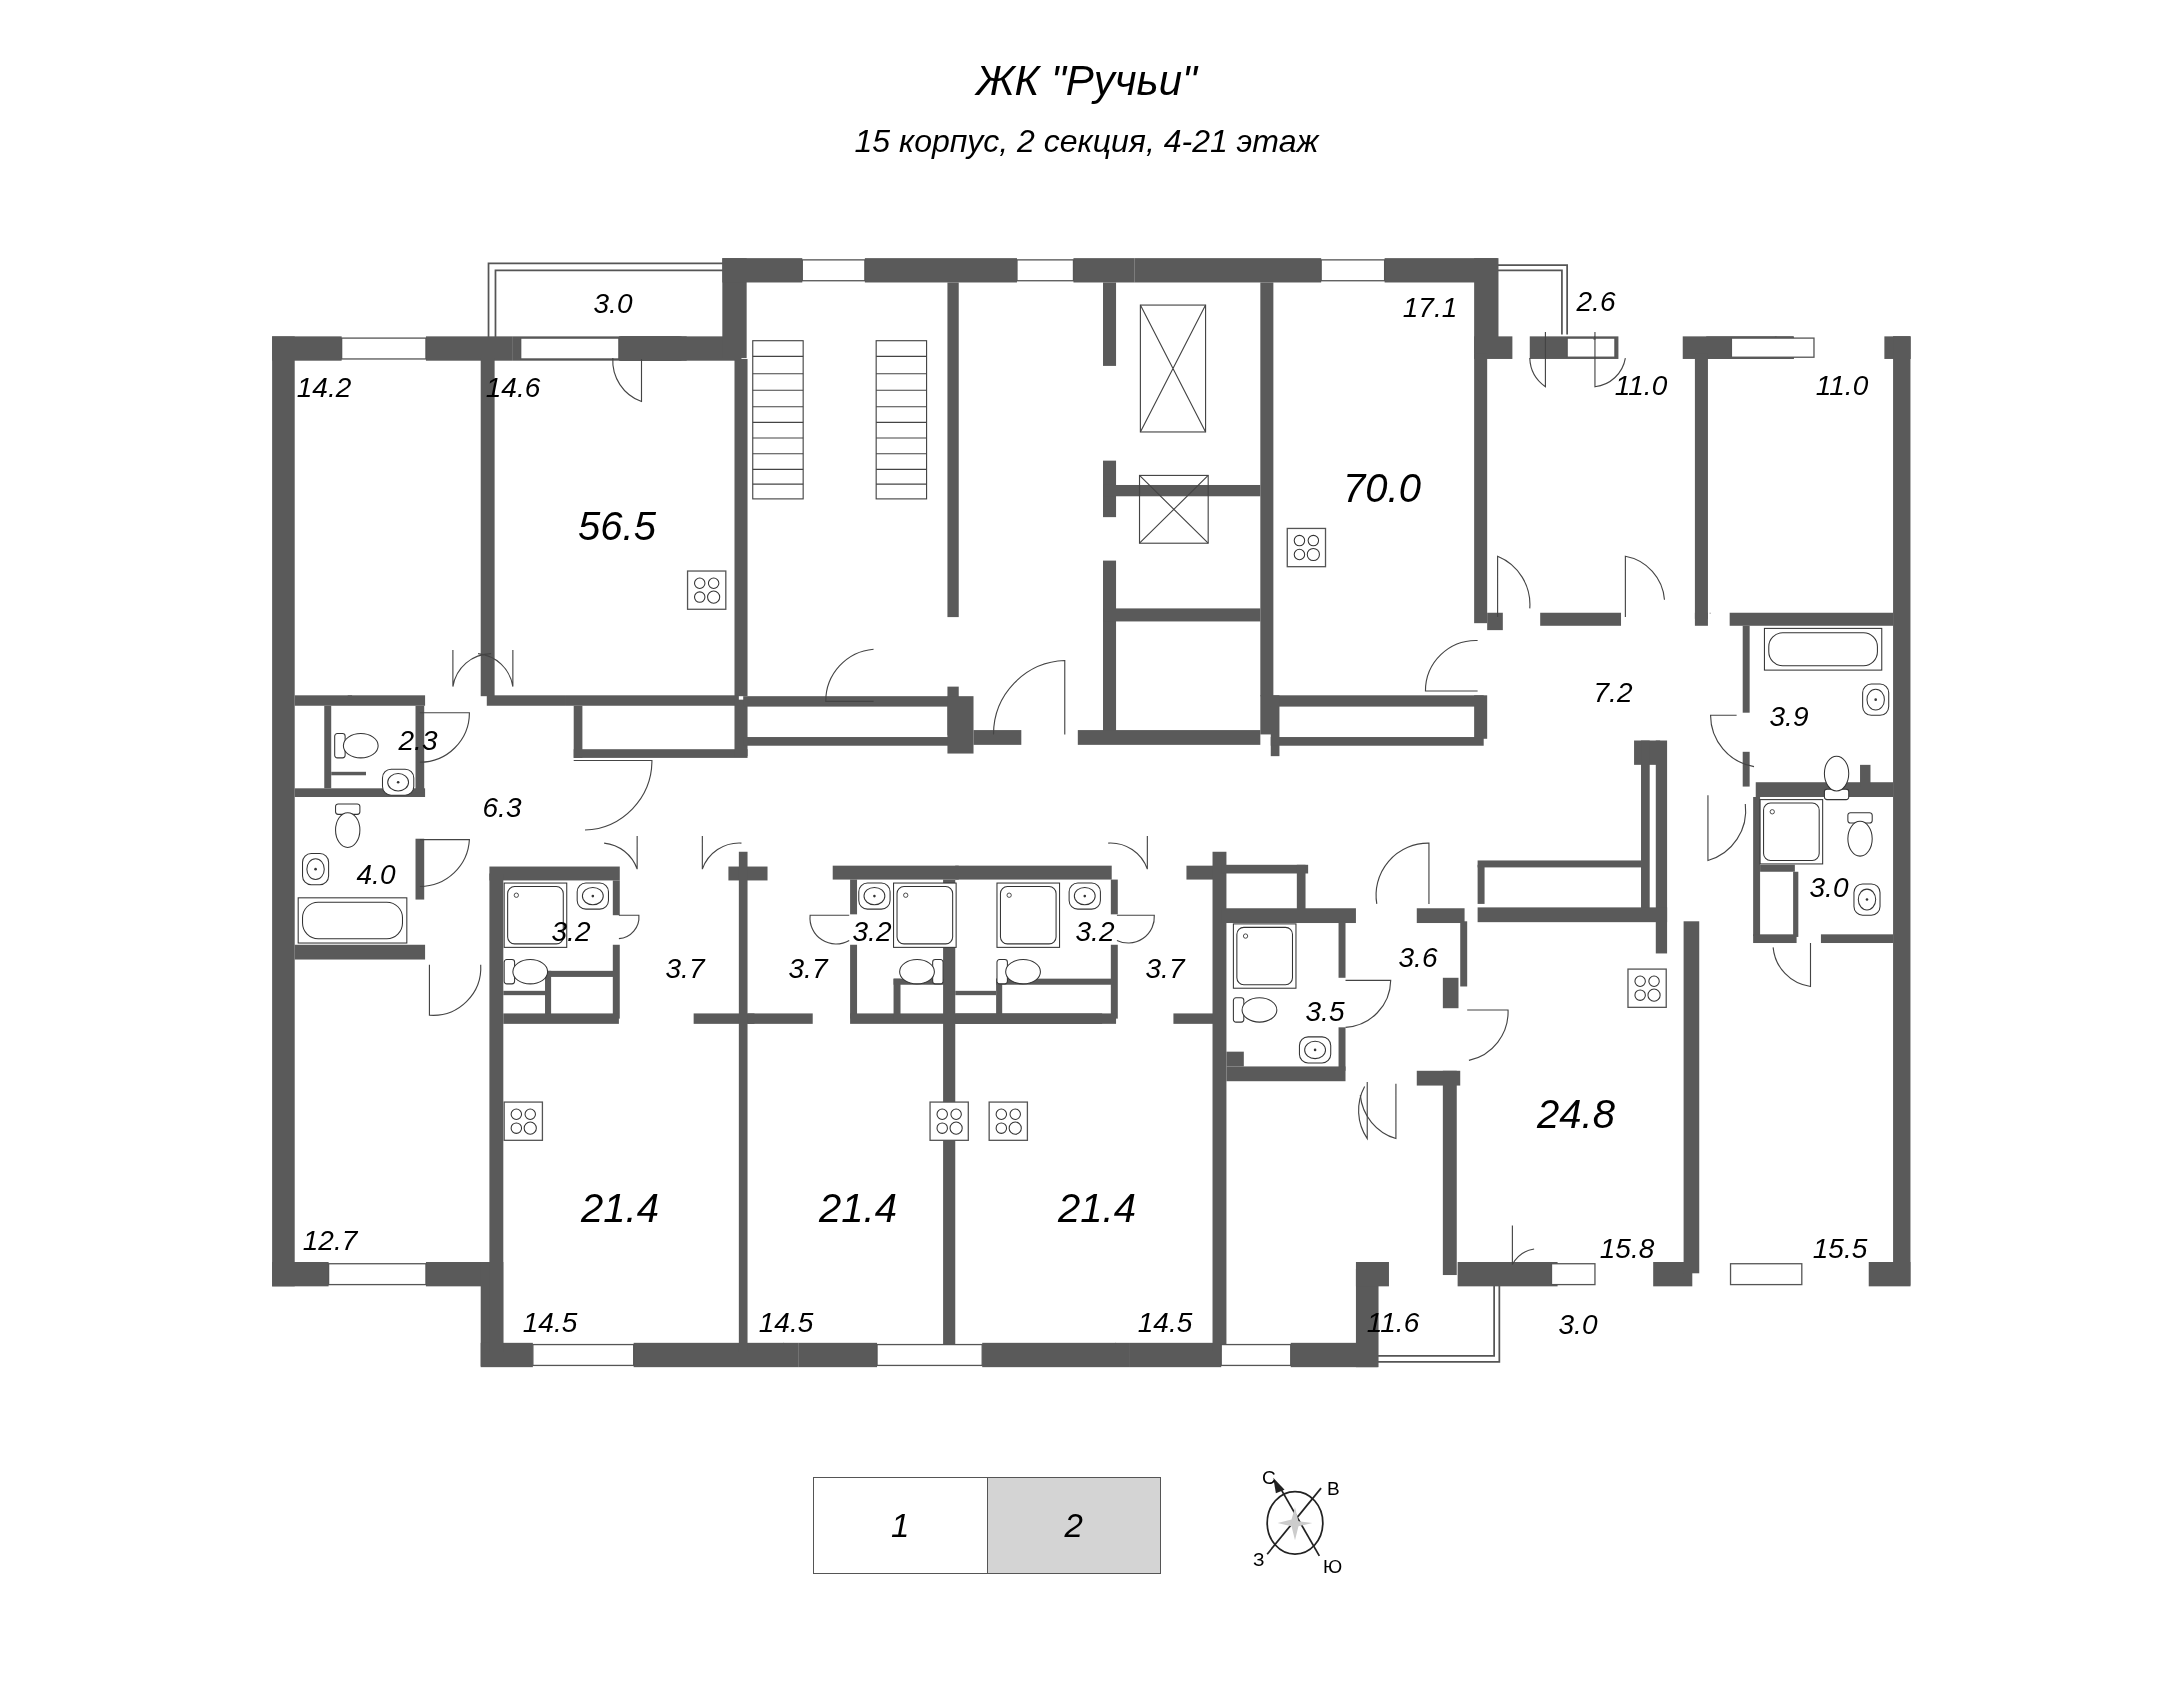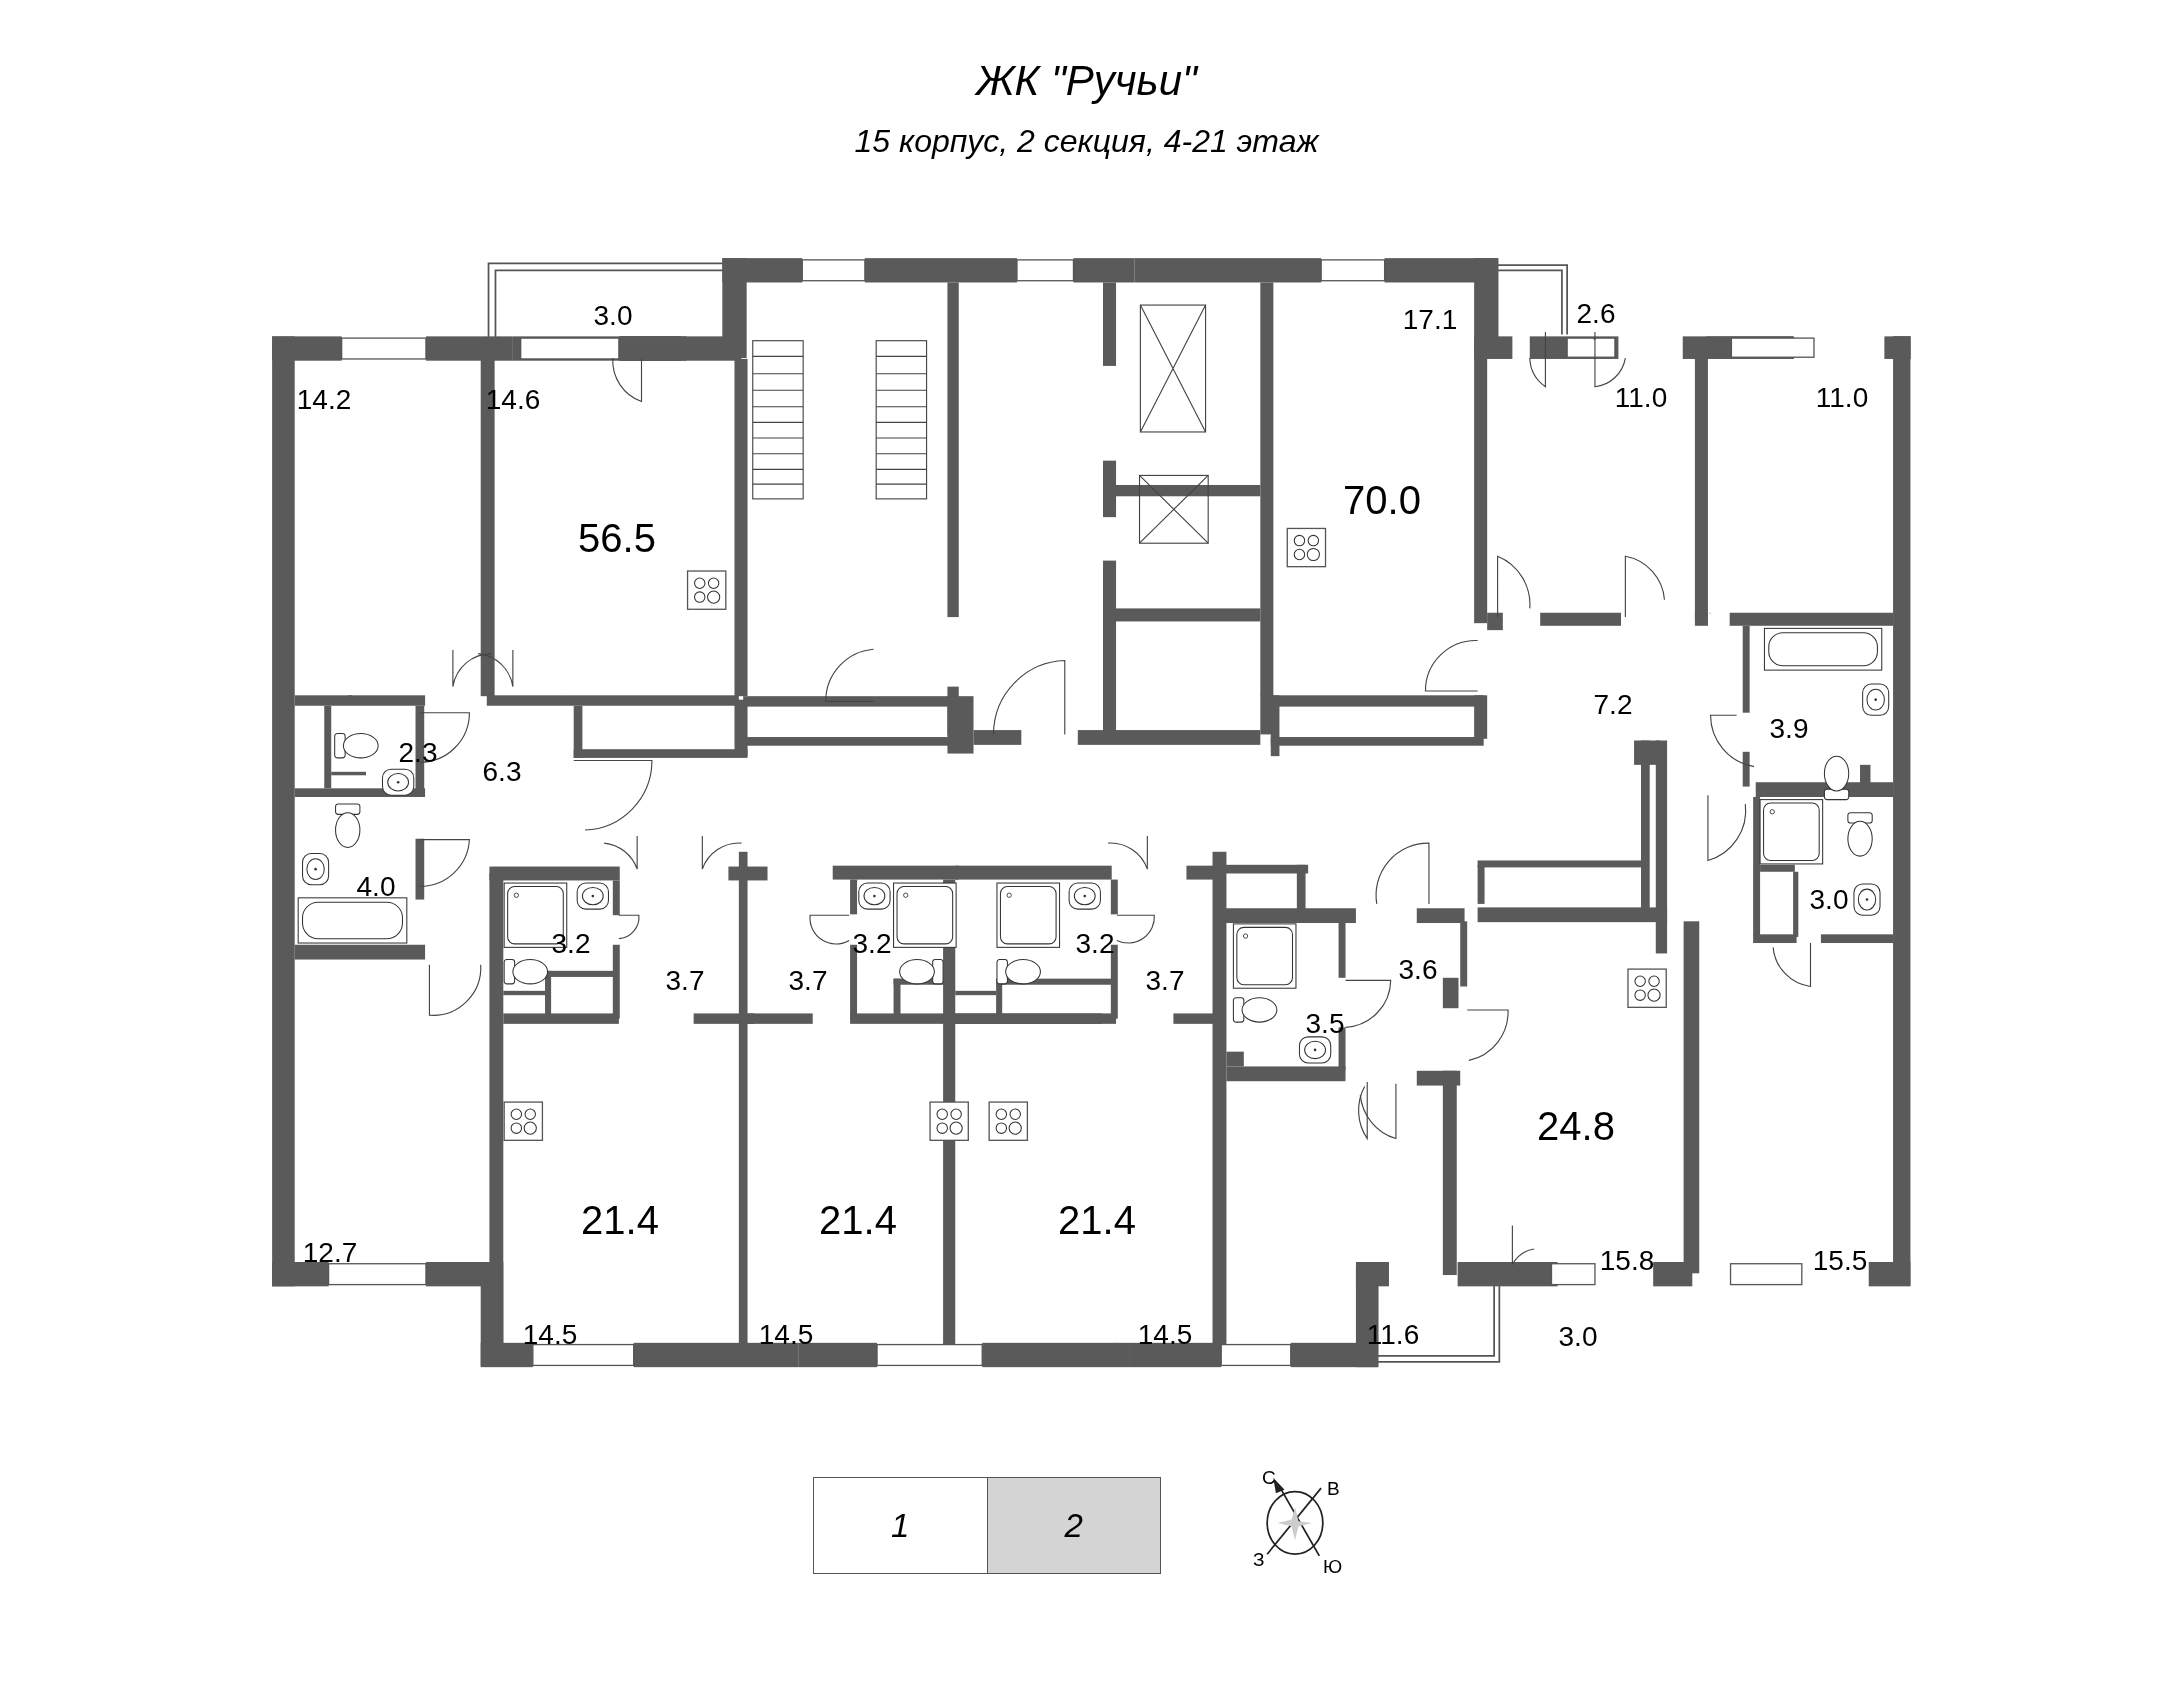--- a/index.html
+++ b/index.html
@@ -2,21 +2,21 @@
 <html style="font-size:14px"><head>
 <meta charset="utf-8">
 <style>
   html, body { margin: 0; padding: 0; background: #ffffff; }
   body { width: 2173px; height: 1707px; position: relative; overflow: hidden;
          font-family: "Liberation Sans", "DejaVu Sans", sans-serif; color: #000; }
   .title { position: absolute; left: 0; width: 2173px; text-align: center; font-style: italic; }
   .t1 { top: 57px; font-size: 42px; }
   .t2 { top: 123px; font-size: 32px; }
   svg.plan { position: absolute; left: 0; top: 0; }
-  .lbl { position: absolute; white-space: nowrap; transform: translate(-50%, -50%); margin-top: 12px; }
+  .lbl { position: absolute; font-style: italic; white-space: nowrap; transform: translate(-50%, -50%); }
   .room { font-size: 28px; }
   .apt  { font-size: 40px; }
   .sections { position: absolute; left: 813px; top: 1477px; width: 348px; height: 97px;
               border: 1.7px solid #555; display: flex; box-sizing: border-box; }
   .sec { flex: 1; display: flex; align-items: center; justify-content: center;
          font-style: italic; font-size: 33px; }
   .sec + .sec { border-left: 1.7px solid #555; }
   .sec.active { background: #d4d4d4; }
   .compass { position: absolute; left: 1234px; top: 1469px; width: 122px; height: 113px; }
   .cl { position: absolute; font-size: 19px; }
@@ -311,21 +311,21 @@
     <use href="#stove" x="1138" y="1268"></use>
     <use href="#stove" x="1873" y="1115"></use>
   </g>
 </svg>
 
 <div class="lbl room" style="left:324px;top:388px">14.2</div>
 <div class="lbl room" style="left:513px;top:388px">14.6</div>
 <div class="lbl room" style="left:613px;top:304px">3.0</div>
 <div class="lbl apt" style="left:617px;top:526px">56.5</div>
 <div class="lbl room" style="left:418px;top:741px">2.3</div>
-<div class="lbl room" style="left:502px;top:760px">6.3</div>
+<div class="lbl room" style="left:502px;top:808px">6.3</div>
 <div class="lbl room" style="left:376px;top:875px">4.0</div>
 <div class="lbl room" style="left:330px;top:1241px">12.7</div>
 
 <div class="lbl room" style="left:1430px;top:308px">17.1</div>
 <div class="lbl room" style="left:1596px;top:302px">2.6</div>
 <div class="lbl room" style="left:1641px;top:386px">11.0</div>
 <div class="lbl room" style="left:1842px;top:386px">11.0</div>
 <div class="lbl apt" style="left:1382px;top:488px">70.0</div>
 <div class="lbl room" style="left:1613px;top:693px">7.2</div>
 <div class="lbl room" style="left:1789px;top:717px">3.9</div>

